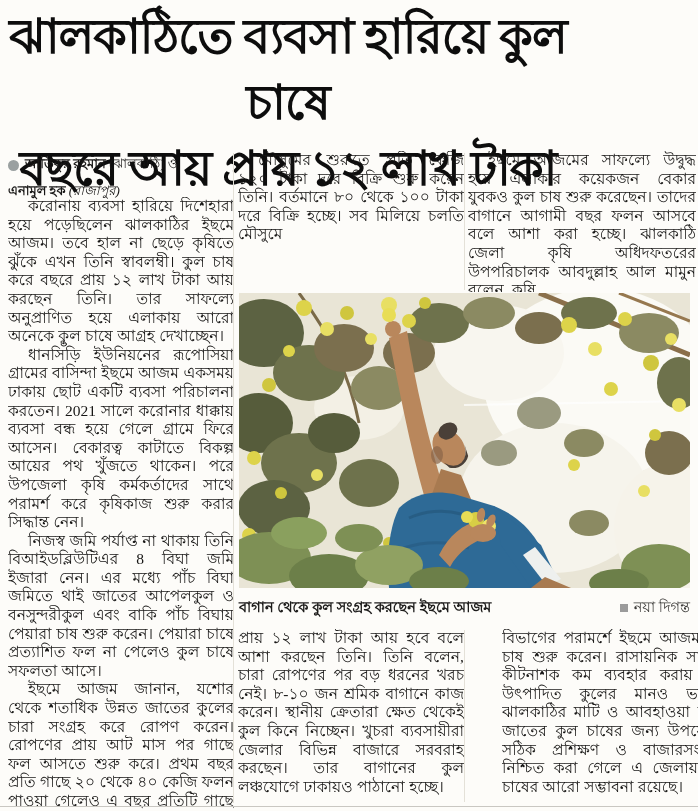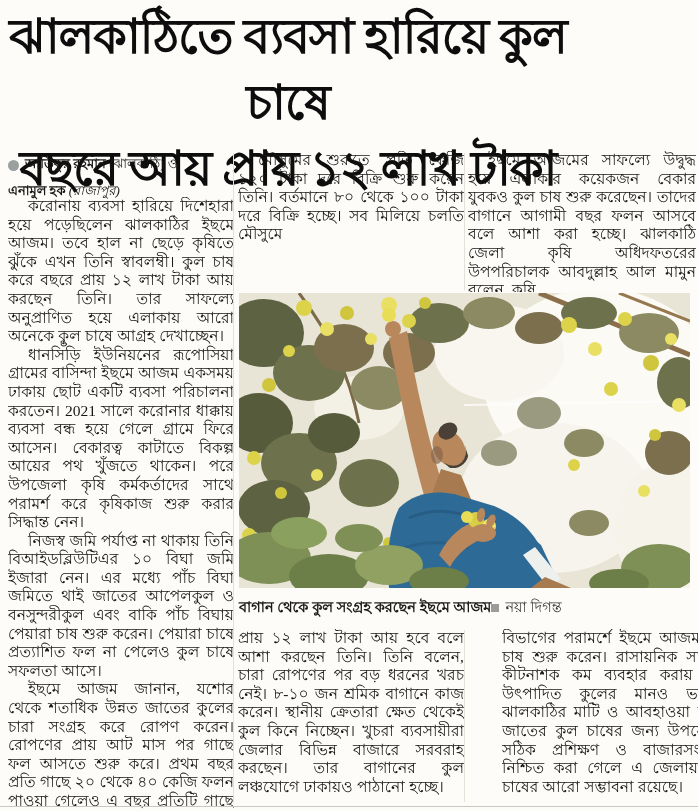--- a/index.html
+++ b/index.html
@@ -54,21 +54,21 @@
   
   .photo-frame {
     left:239px; top:293px; width:451px; height:295px;
     overflow:hidden; background:#ece8da;
   }
   .photo-frame svg { display:block; }
 
   
   .caption-row {
     left:239px; top:596px; width:451px;
-    display:flex; align-items:baseline;
+    display:flex; justify-content:space-between; align-items:baseline;
   }
   .caption {
     font-size:14.5px; font-weight:700; color:#1c1b1a;
   }
   .credit {
     font-size:14.5px; font-weight:500; color:#3c3b39; white-space:nowrap;
   }
   .credit-square {
     display:inline-block; width:8px; height:8px;
     background:#9b9b9b; margin-right:6px;
@@ -92,21 +92,21 @@
 <div class="abs byline">
   <span class="byline-bullet"></span><b>আতিকুর রহমান</b>
   <span class="loc">(ঝালকাঠি) ও</span><br>
   <b>এনামুল হক</b>
   <span class="loc-italic">(রাজাপুর)</span>
 </div>
 
 <div class="abs body-text col1">
   <p class="indent">করোনায় ব্যবসা হারিয়ে দিশেহারা হয়ে পড়েছিলেন ঝালকাঠির ইছমে আজম। তবে হাল না ছেড়ে কৃষিতে ঝুঁকে এখন তিনি স্বাবলম্বী। কুল চাষ করে বছরে প্রায় ১২ লাখ টাকা আয় করছেন তিনি। তার সাফল্যে অনুপ্রাণিত হয়ে এলাকায় আরো অনেকে কুল চাষে আগ্রহ দেখাচ্ছেন।</p>
   <p class="indent">ধানসিঁড়ি ইউনিয়নের রূপোসিয়া গ্রামের বাসিন্দা ইছমে আজম একসময় ঢাকায় ছোট একটি ব্যবসা পরিচালনা করতেন। 2021 সালে করোনার ধাক্কায় ব্যবসা বন্ধ হয়ে গেলে গ্রামে ফিরে আসেন। বেকারত্ব কাটাতে বিকল্প আয়ের পথ খুঁজতে থাকেন। পরে উপজেলা কৃষি কর্মকর্তাদের সাথে পরামর্শ করে কৃষিকাজ শুরু করার সিদ্ধান্ত নেন।</p>
-  <p class="indent">নিজস্ব জমি পর্যাপ্ত না থাকায় তিনি বিআইডব্লিউটিএর ১০ বিঘা জমি ইজারা নেন। এর মধ্যে পাঁচ বিঘা জমিতে থাই জাতের আপেলকুল ও বনসুন্দরীকুল এবং বাকি পাঁচ বিঘায় পেয়ারা চাষ শুরু করেন। পেয়ারা চাষে প্রত্যাশিত ফল না পেলেও কুল চাষে সফলতা আসে।</p>
+  <p class="indent">নিজস্ব জমি পর্যাপ্ত না থাকায় তিনি বিআইডব্লিউটিএর 8 বিঘা জমি ইজারা নেন। এর মধ্যে পাঁচ বিঘা জমিতে থাই জাতের আপেলকুল ও বনসুন্দরীকুল এবং বাকি পাঁচ বিঘায় পেয়ারা চাষ শুরু করেন। পেয়ারা চাষে প্রত্যাশিত ফল না পেলেও কুল চাষে সফলতা আসে।</p>
   <p class="indent">ইছমে আজম জানান, যশোর থেকে শতাধিক উন্নত জাতের কুলের চারা সংগ্রহ করে রোপণ করেন। রোপণের প্রায় আট মাস পর গাছে ফল আসতে শুরু করে। প্রথম বছর প্রতি গাছে ২০ থেকে ৪০ কেজি ফলন পাওয়া গেলেও এ বছর প্রতিটি গাছে গড়ে প্রায় তিন মণ</p>
 </div>
 
 <div class="abs body-text col2t">
   <p class="indent">মৌসুমের শুরুতে প্রতি কেজি ১২০ টাকা দরে বিক্রি শুরু করেন তিনি। বর্তমানে ৮০ থেকে ১০০ টাকা দরে বিক্রি হচ্ছে। সব মিলিয়ে চলতি মৌসুমে</p>
 </div>
 
 <div class="abs body-text col3t">
   <p class="indent">ইছমে আজমের সাফল্যে উদ্বুদ্ধ হয়ে এলাকার কয়েকজন বেকার যুবকও কুল চাষ শুরু করেছেন। তাদের বাগানে আগামী বছর ফলন আসবে বলে আশা করা হচ্ছে। ঝালকাঠি জেলা কৃষি অধিদফতরের উপপরিচালক আবদুল্লাহ আল মামুন বলেন, কৃষি</p>
 </div>

